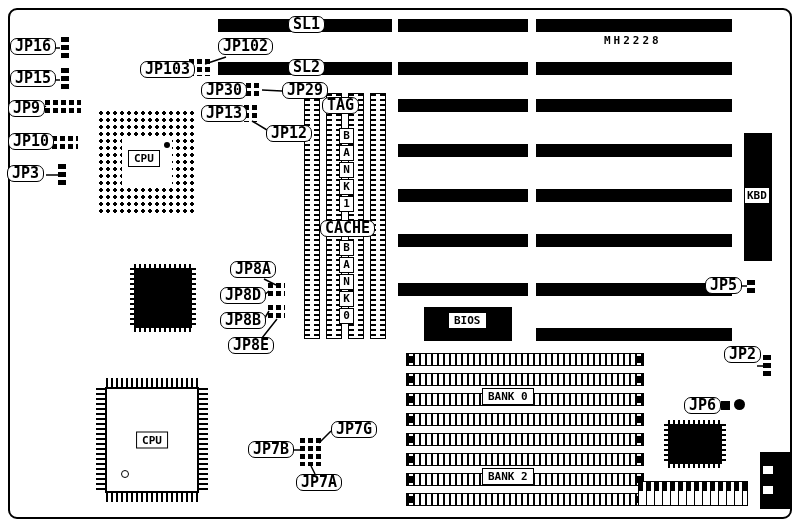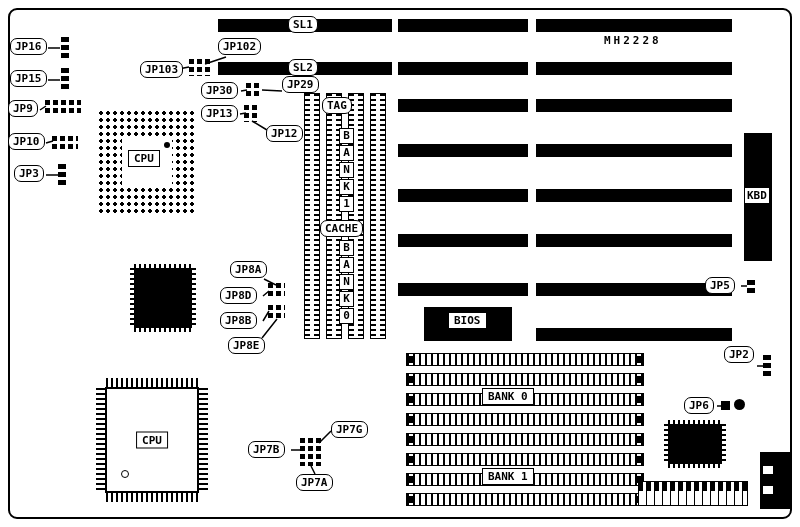--- a/index.html
+++ b/index.html
@@ -6,21 +6,21 @@
   body { background:#fff; width:800px; height:527px; overflow:hidden; }
   .screen { position:relative; width:800px; height:527px; background:#fff;
             font-family:"DejaVu Sans Mono","Liberation Mono",monospace; color:#000; }
   .board { position:absolute; left:8px; top:8px; width:784px; height:511px;
            border:2px solid #000; border-radius:9px; background:#fff; }
   .leads { position:absolute; left:0; top:0; z-index:5; pointer-events:none; }
 
   .bar { position:absolute; height:13px; background:#000; z-index:1; }
 
   .callout { position:absolute; z-index:6; background:#fff; border:1.5px solid #000;
-             border-radius:7px; font-size:11px; font-weight:bold; line-height:13px;
+             border-radius:7px; font-size:15px; font-weight:bold; line-height:13px;
              padding:1px 4px; white-space:nowrap; }
   .sqlabel { position:absolute; z-index:6; background:#fff; border:1.5px solid #000;
              font-size:11px; font-weight:bold; line-height:13px; padding:1px 5px;
              white-space:nowrap; }
 
   .partnum { position:absolute; left:604px; top:34px; font-size:11px; font-weight:bold;
              letter-spacing:3px; z-index:2; }
 
   .pins-v { position:absolute; width:8px; z-index:2;
             background:repeating-linear-gradient(to bottom,#000 0 5px,transparent 5px 8px); }
@@ -137,32 +137,32 @@
   <div class="bar" style="left:536px;top:283px;width:196px"></div>
   <div class="bar" style="left:536px;top:328px;width:196px"></div>
 
   <div class="callout" style="left:288px;top:16px">SL1</div>
   <div class="callout" style="left:288px;top:59px">SL2</div>
 
   <div class="callout" style="left:10px;top:38px">JP16</div>
   <div class="callout" style="left:10px;top:70px">JP15</div>
   <div class="callout" style="left:8px;top:100px">JP9</div>
   <div class="callout" style="left:8px;top:133px">JP10</div>
-  <div class="callout" style="left:14px;top:165px">JP3</div>
+  <div class="callout" style="left:7px;top:165px">JP3</div>
   <div class="pins-v" style="left:61px;top:37px;height:24px"></div>
   <div class="pins-v" style="left:61px;top:68px;height:22px"></div>
   <div class="pinblock" style="left:45px;top:100px;width:36px;height:13px"></div>
   <div class="pinblock" style="left:52px;top:136px;width:26px;height:13px"></div>
   <div class="pins-v" style="left:58px;top:164px;height:24px"></div>
 
   <div class="callout" style="left:218px;top:38px">JP102</div>
   <div class="callout" style="left:140px;top:61px">JP103</div>
   <div class="pinblock" style="left:189px;top:59px;width:22px;height:17px"></div>
   <div class="callout" style="left:201px;top:82px">JP30</div>
-  <div class="callout" style="left:282px;top:76px">JP29</div>
+  <div class="callout" style="left:282px;top:82px">JP29</div>
   <div class="pinblock" style="left:246px;top:83px;width:15px;height:14px"></div>
   <div class="callout" style="left:201px;top:105px">JP13</div>
   <div class="callout" style="left:266px;top:125px">JP12</div>
   <div class="pinblock" style="left:244px;top:105px;width:14px;height:17px"></div>
 
   <div class="pga">
     <div class="pga-center"></div>
     <div class="pga-pin1"></div>
   </div>
   <div class="sqlabel" style="left:128px;top:150px">CPU</div>
@@ -226,21 +226,21 @@
 
   <div class="simm" style="top:353px"></div>
   <div class="simm" style="top:373px"></div>
   <div class="simm" style="top:393px"></div>
   <div class="simm" style="top:413px"></div>
   <div class="simm" style="top:433px"></div>
   <div class="simm" style="top:453px"></div>
   <div class="simm" style="top:473px"></div>
   <div class="simm" style="top:493px"></div>
   <div class="sqlabel" style="left:482px;top:388px">BANK 0</div>
-  <div class="sqlabel" style="left:482px;top:468px">BANK 1</div>
+  <div class="sqlabel" style="left:482px;top:468px">BANK 2</div>
 
   <div class="callout" style="left:724px;top:346px">JP2</div>
   <div class="pins-v" style="left:763px;top:355px;height:24px"></div>
   <div class="callout" style="left:684px;top:397px">JP6</div>
   <div class="jp6-plug"></div>
   <div class="jp6-ball"></div>
 
   <div class="chip" style="left:664px;top:420px;width:62px;height:48px">
     <div class="fr-t"></div>
     <div class="fr-b"></div>

